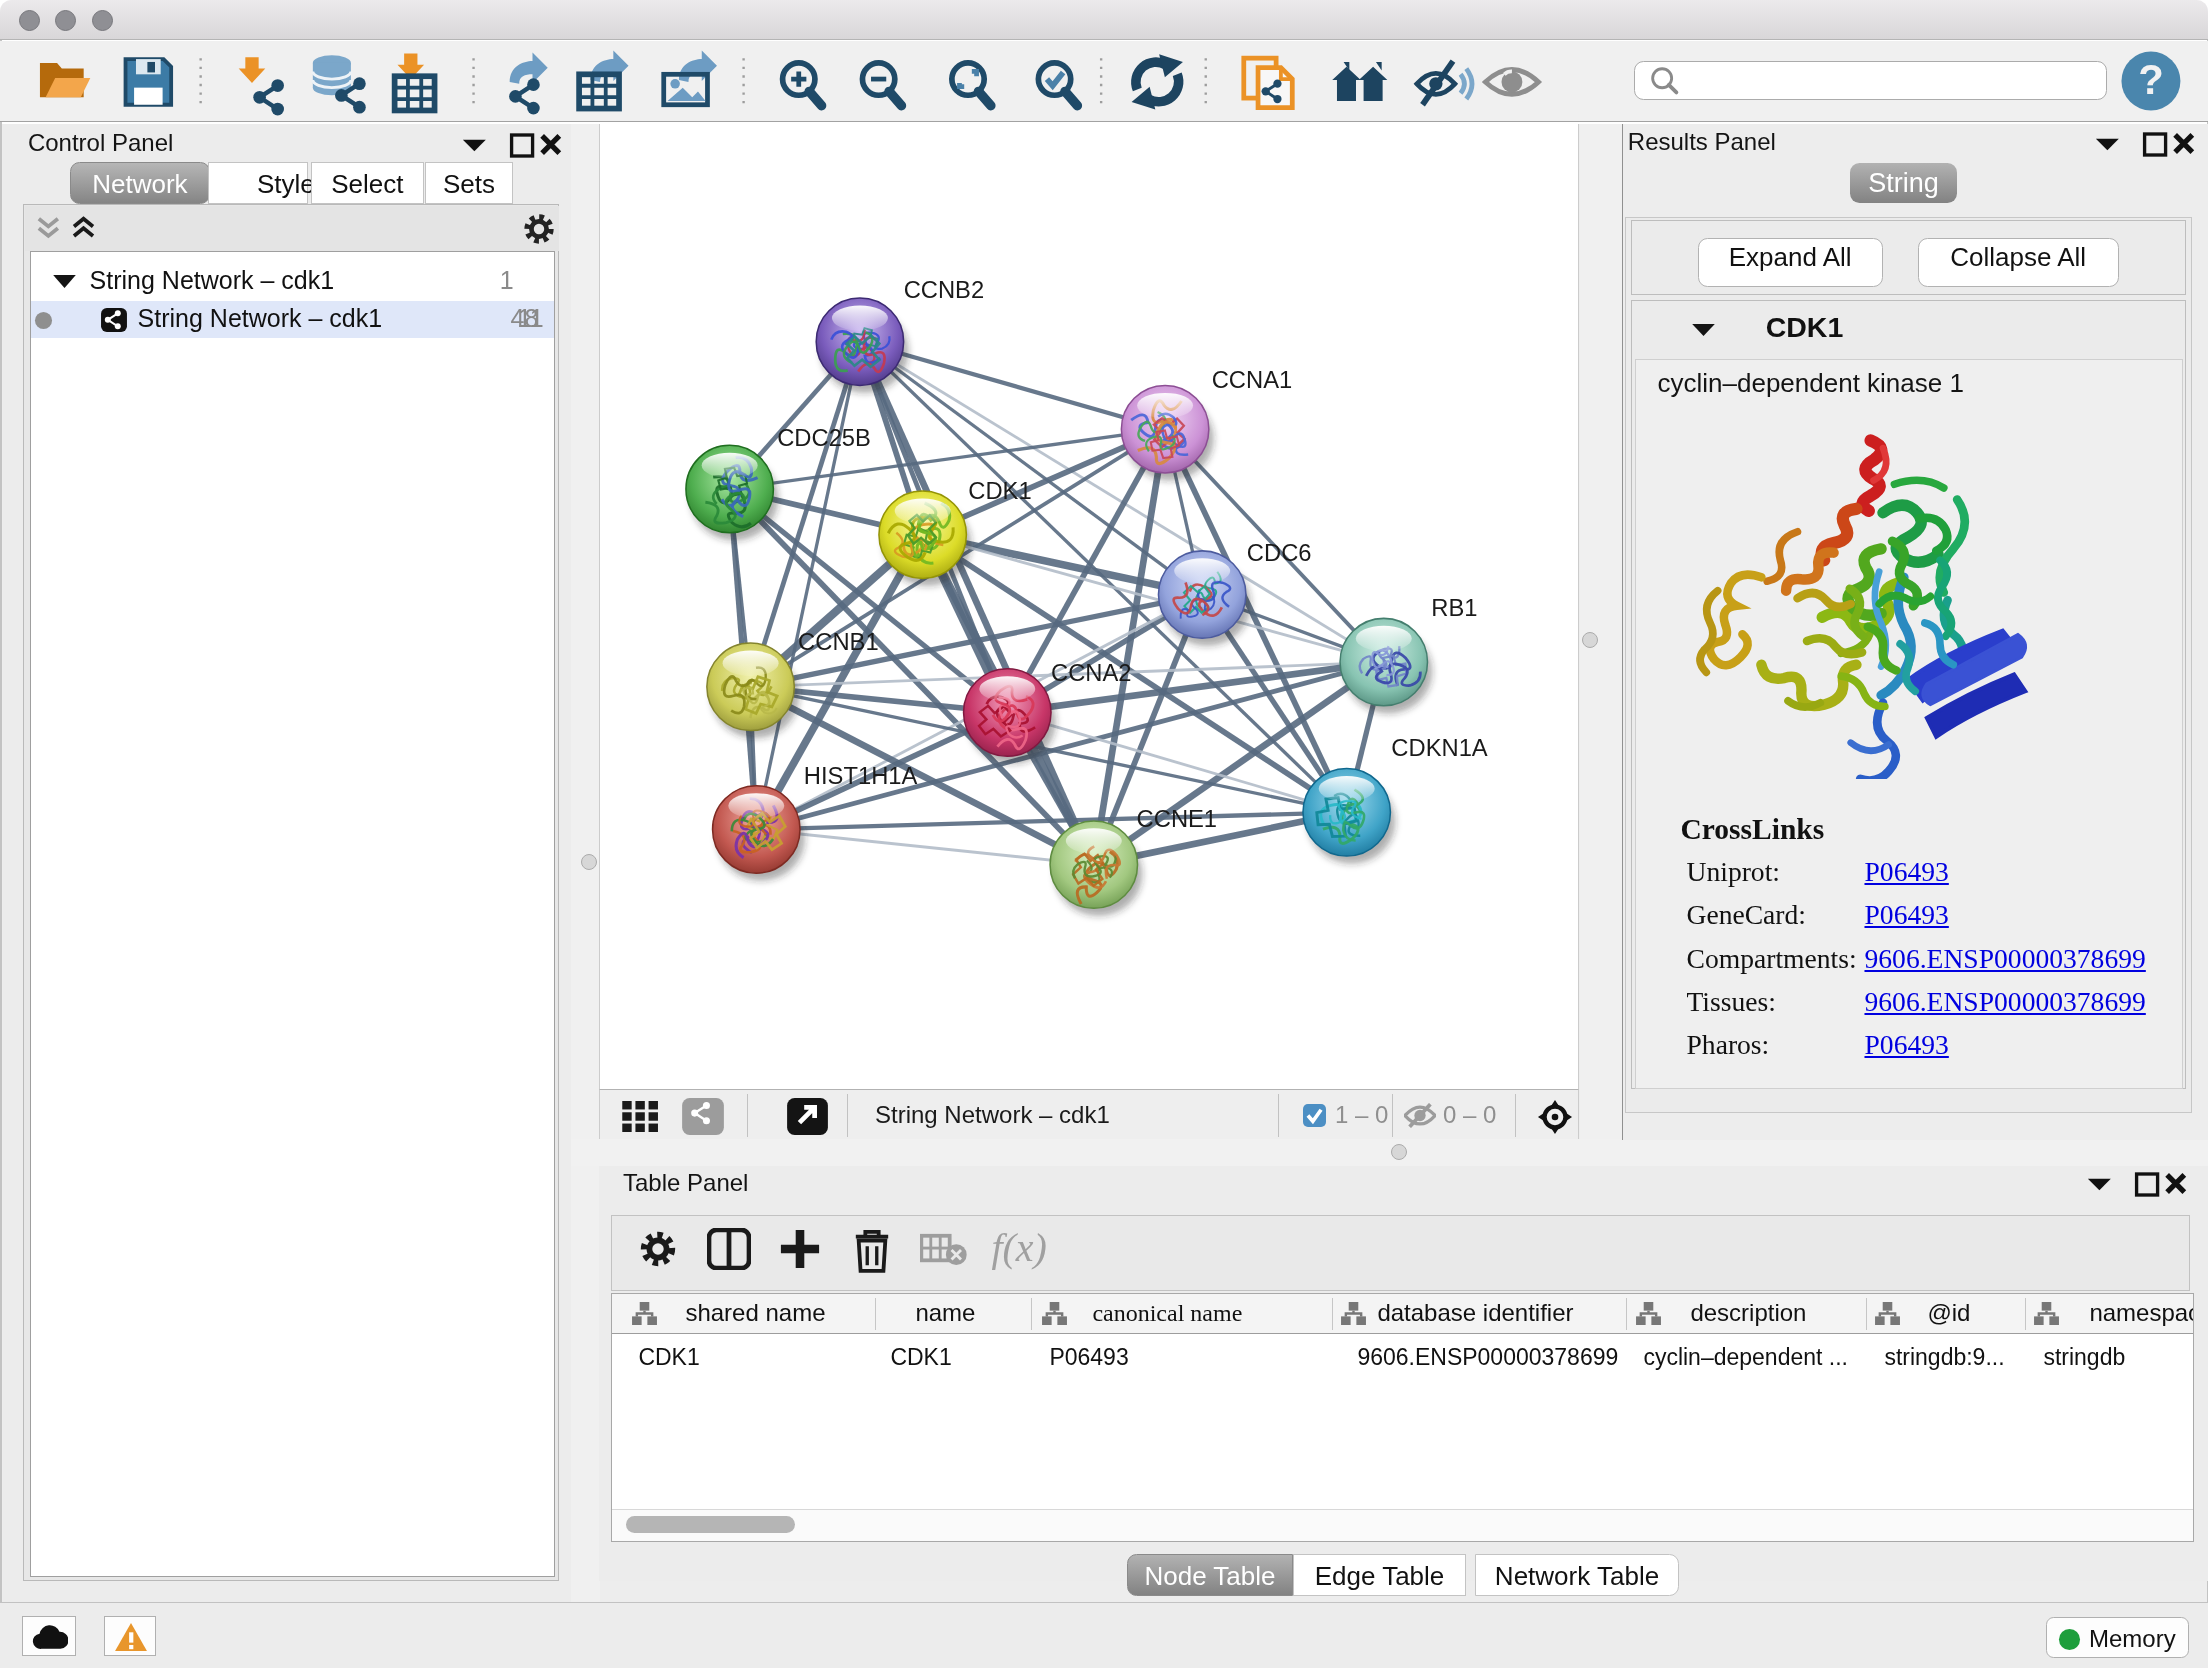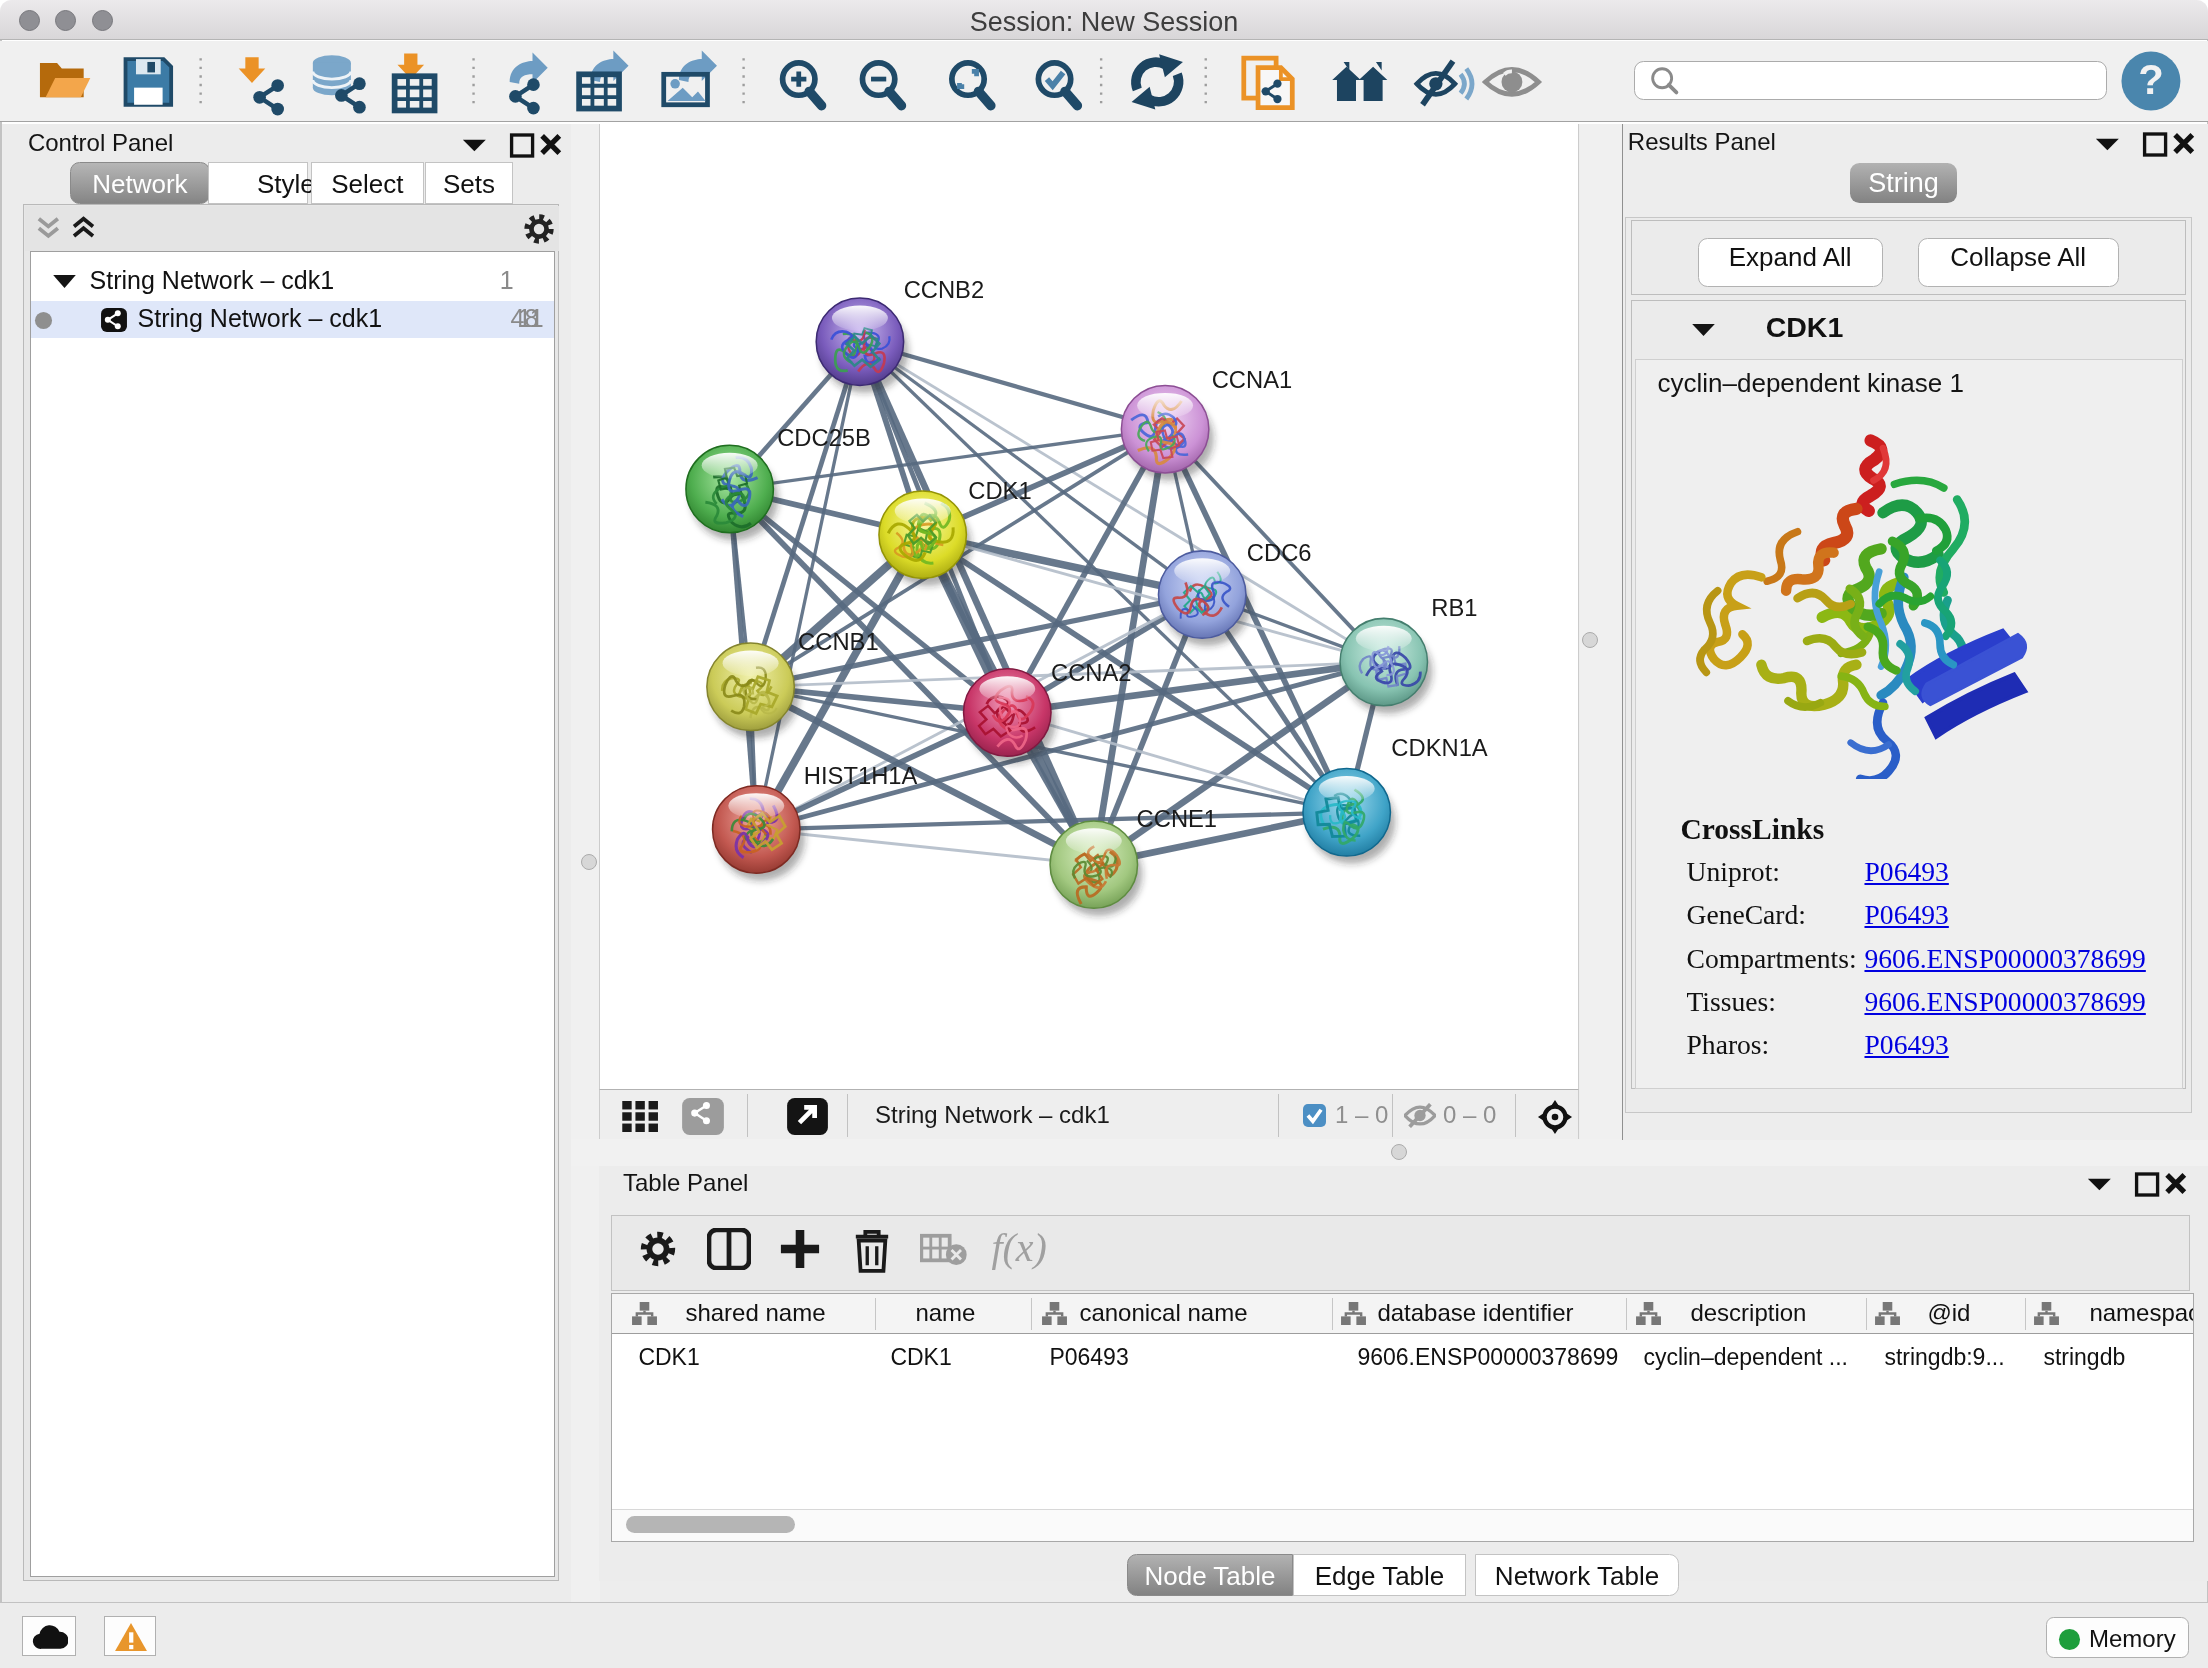--- a/index.html
+++ b/index.html
@@ -51,21 +51,20 @@
 .hdrcell { position:absolute; top:0; height:38px; line-height:38px; }
 .hdrdiv { position:absolute; top:3.8px; width:1px; height:32px; background:#c6c6c6; }
 .dcell { position:absolute; top:44px; height:38px; line-height:38px; font-size:23px; color:#111; }
 </style>
 </head>
 <body>
 <div id="titlebar" class="abs">
   <div class="tl" style="left:19px;"></div>
   <div class="tl" style="left:55px;"></div>
   <div class="tl" style="left:92px;"></div>
-  <div id="wtitle">Session: New Session</div>
 </div>
 <div id="mainbg" class="abs"></div>
 <div class="abs" style="left:0;top:40px;width:1.9px;height:1628px;background:#c3c3c3;"></div>
 <div class="abs" style="left:2207px;top:40px;width:1.9px;height:1628px;background:#c3c3c3;"></div>
 <div class="abs" style="left:0;top:1666px;width:2208px;height:1.9px;background:#c3c3c3;"></div>
 <div id="toolbar" class="abs">
 <svg width="2208" height="79" viewBox="0 0 2322 83">
 <defs>
 <g id="shareg">
   <circle cx="20" cy="3" r="7" fill="#1f4a68"></circle>
@@ -706,21 +705,21 @@
       <span class="hdrcell" style="left:73px;">shared name</span>
       <span class="hdrcell" style="left:303px;">name</span>
       <svg class="treeic" style="position:absolute;left:430px;top:7.6px;" width="25" height="23" viewBox="0 0 26 24">
           <g fill="#777">
             <rect x="8" y="0" width="10" height="9"></rect>
             <rect x="0" y="15" width="10" height="9"></rect>
             <rect x="16" y="15" width="10" height="9"></rect>
             <path d="M13 9 L13 12 M5 15 L5 12 L21 12 L21 15" stroke="#777" stroke-width="2.5" fill="none"></path>
           </g>
         </svg>
-      <span class="hdrcell" style="left:467px;">canonical name</span>
+      <span class="hdrcell" style="left:480px;font-family:Liberation Serif, serif;">canonical name</span>
       <svg class="treeic" style="position:absolute;left:729px;top:7.6px;" width="25" height="23" viewBox="0 0 26 24">
           <g fill="#777">
             <rect x="8" y="0" width="10" height="9"></rect>
             <rect x="0" y="15" width="10" height="9"></rect>
             <rect x="16" y="15" width="10" height="9"></rect>
             <path d="M13 9 L13 12 M5 15 L5 12 L21 12 L21 15" stroke="#777" stroke-width="2.5" fill="none"></path>
           </g>
         </svg>
       <span class="hdrcell" style="left:765px;">database identifier</span>
       <svg class="treeic" style="position:absolute;left:1024px;top:7.6px;" width="25" height="23" viewBox="0 0 26 24">

